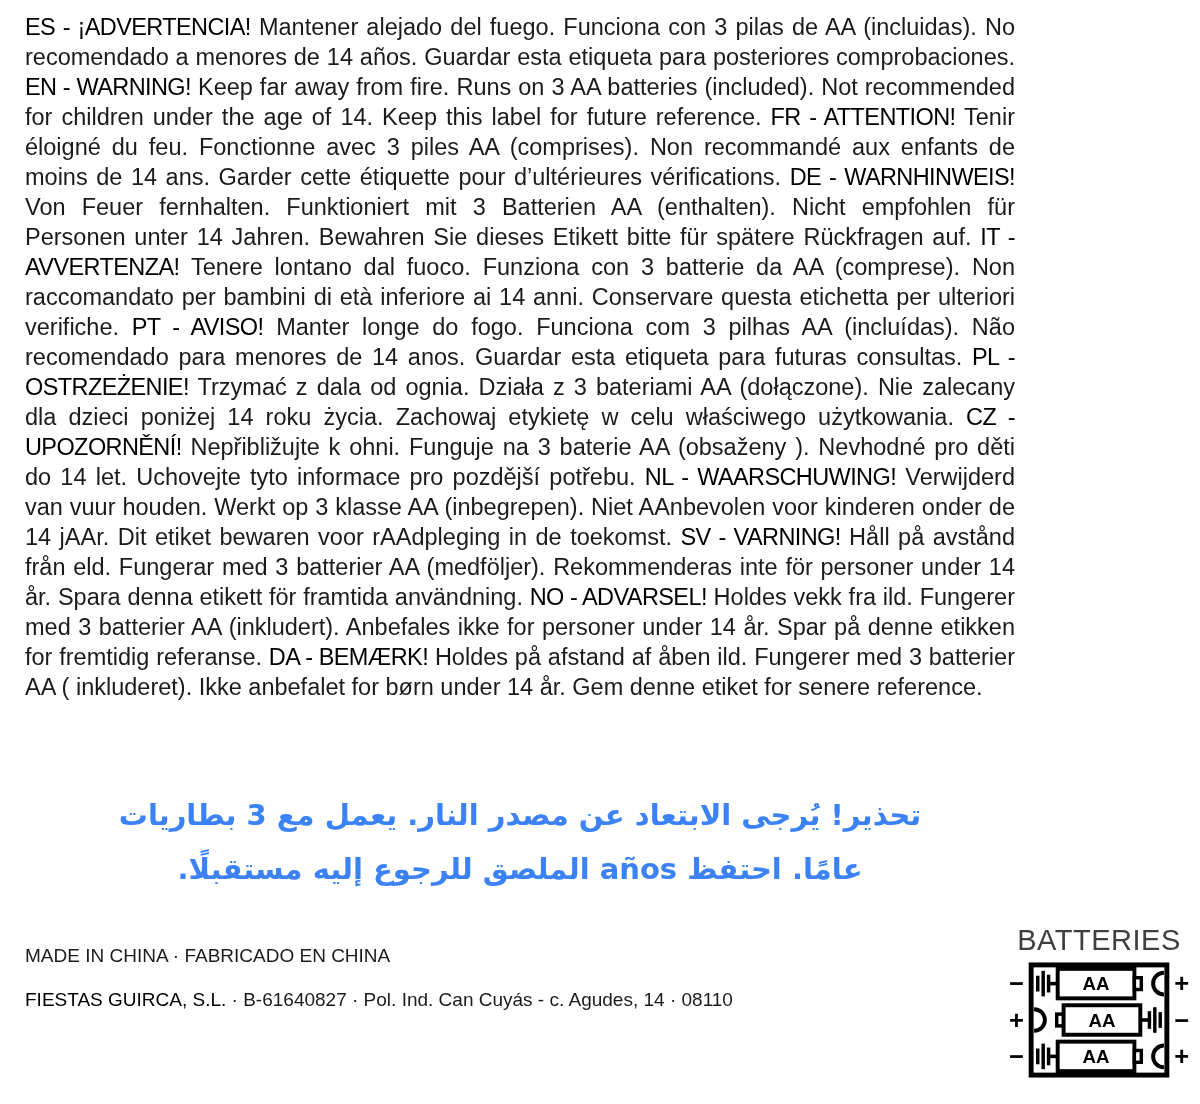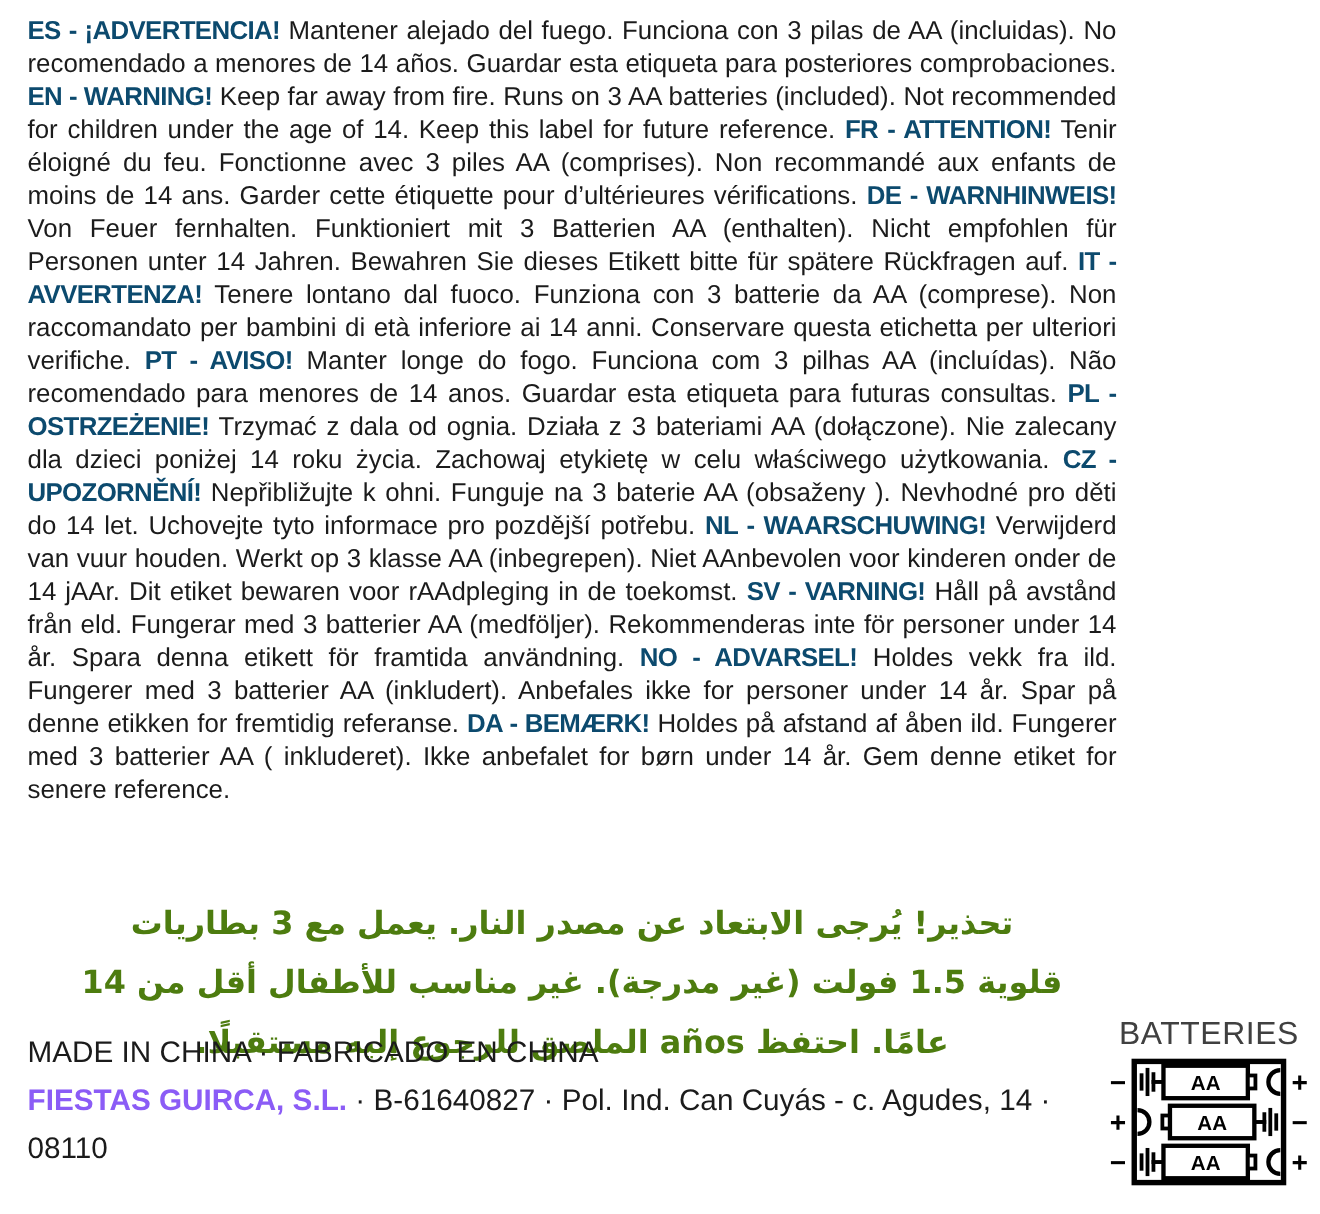--- a/index.html
+++ b/index.html
@@ -8,53 +8,52 @@
     background: #ffffff; color: #1b1b1b;
     font-family: "Liberation Sans", "DejaVu Sans", sans-serif;
     position: relative; overflow: hidden;
   }
   .warning-paragraph {
     position: absolute; left: 25px; top: 12px; width: 990px;
     font-size: 23.5px; line-height: 30px;
     text-align: justify; color: #1b1b1b;
   }
   .warning-paragraph .lang {
-    font-weight: bold; color: #0c4a6e;
+    font-weight: normal; color: #000000;
     letter-spacing: -0.6px;
   }
   .arabic-warning {
-    position: absolute; left: 25px; top: 812px; width: 990px;
+    position: absolute; left: 25px; top: 788px; width: 990px;
     direction: rtl; text-align: center;
     font-family: "DejaVu Sans", sans-serif;
     font-weight: bold; font-size: 29px; line-height: 54px;
-    color: #4d7c0f;
+    color: #3b82f6;
   }
   .footer {
     position: absolute; left: 25px; top: 934px; width: 970px;
-    font-size: 27px; line-height: 44px; color: #1b1b1b;
+    font-size: 19px; line-height: 44px; color: #1b1b1b;
   }
-  .footer .bold { font-weight: bold; color: #8b5cf6; text-align: center; }
+  .footer .bold { font-weight: normal; color: #000000; text-align: center; }
   .batteries {
     position: absolute; left: 1003px; top: 924px; width: 192px;
     text-align: center; color: #404040;
   }
   .batteries-title {
     font-size: 29px; letter-spacing: 0.5px; line-height: 32px;
     white-space: nowrap;
   }
   .battery-svg { display: block; margin: 4px auto 0 auto; }
 </style>
 </head>
 <body>
 
 <div class="warning-paragraph"><span class="lang">ES - ¡ADVERTENCIA!</span><span> Mantener alejado del fuego. Funciona con 3 pilas de AA (incluidas). No recomendado a menores de 14 años. Guardar esta etiqueta para posteriores comprobaciones. </span><span class="lang">EN - WARNING!</span><span> Keep far away from fire. Runs on 3 AA batteries (included). Not recommended for children under the age of 14. Keep this label for future reference. </span><span class="lang">FR - ATTENTION!</span><span> Tenir éloigné du feu. Fonctionne avec 3 piles AA (comprises). Non recommandé aux enfants de moins de 14 ans. Garder cette étiquette pour d’ultérieures vérifications. </span><span class="lang">DE - WARNHINWEIS!</span><span> Von Feuer fernhalten. Funktioniert mit 3 Batterien AA (enthalten). Nicht empfohlen für Personen unter 14 Jahren. Bewahren Sie dieses Etikett bitte für spätere Rückfragen auf. </span><span class="lang">IT - AVVERTENZA!</span><span> Tenere lontano dal fuoco. Funziona con 3 batterie da AA (comprese). Non raccomandato per bambini di età inferiore ai 14 anni. Conservare questa etichetta per ulteriori verifiche. </span><span class="lang">PT - AVISO!</span><span> Manter longe do fogo. Funciona com 3 pilhas AA (incluídas). Não recomendado para menores de 14 anos. Guardar esta etiqueta para futuras consultas. </span><span class="lang">PL - OSTRZEŻENIE!</span><span> Trzymać z dala od ognia. Działa z 3 bateriami AA (dołączone). Nie zalecany dla dzieci poniżej 14 roku życia. Zachowaj etykietę w celu właściwego użytkowania. </span><span class="lang">CZ - UPOZORNĚNÍ!</span><span> Nepřibližujte k ohni. Funguje na 3 baterie AA (obsaženy ). Nevhodné pro děti do 14 let. Uchovejte tyto informace pro pozdější potřebu. </span><span class="lang">NL - WAARSCHUWING!</span><span> Verwijderd van vuur houden. Werkt op 3 klasse AA (inbegrepen). Niet AAnbevolen voor kinderen onder de 14 jAAr. Dit etiket bewaren voor rAAdpleging in de toekomst. </span><span class="lang">SV - VARNING!</span><span> Håll på avstånd från eld. Fungerar med 3 batterier AA (medföljer). Rekommenderas inte för personer under 14 år. Spara denna etikett för framtida användning. </span><span class="lang">NO - ADVARSEL!</span><span> Holdes vekk fra ild. Fungerer med 3 batterier AA (inkludert). Anbefales ikke for personer under 14 år. Spar på denne etikken for fremtidig referanse. </span><span class="lang">DA - BEMÆRK!</span><span> Holdes på afstand af åben ild. Fungerer med 3 batterier AA ( inkluderet). Ikke anbefalet for børn under 14 år. Gem denne etiket for senere reference.</span></div>
 
 <div class="arabic-warning" dir="rtl">
   <div>تحذير! يُرجى الابتعاد عن مصدر النار. يعمل مع 3 بطاريات</div>
-  <div>قلوية 1.5 فولت (غير مدرجة). غير مناسب للأطفال أقل من 14</div>
   <div>عامًا. احتفظ años الملصق للرجوع إليه مستقبلًا.</div>
 </div>
 
 <div class="footer">
   <div>MADE IN CHINA · FABRICADO EN CHINA</div>
   <div><span class="bold">FIESTAS GUIRCA, S.L.</span><span> · B-61640827 · Pol. Ind. Can Cuyás - c. Agudes, 14 · 08110</span></div>
 </div>
 
 <div class="batteries">
   <div class="batteries-title">BATTERIES</div>

